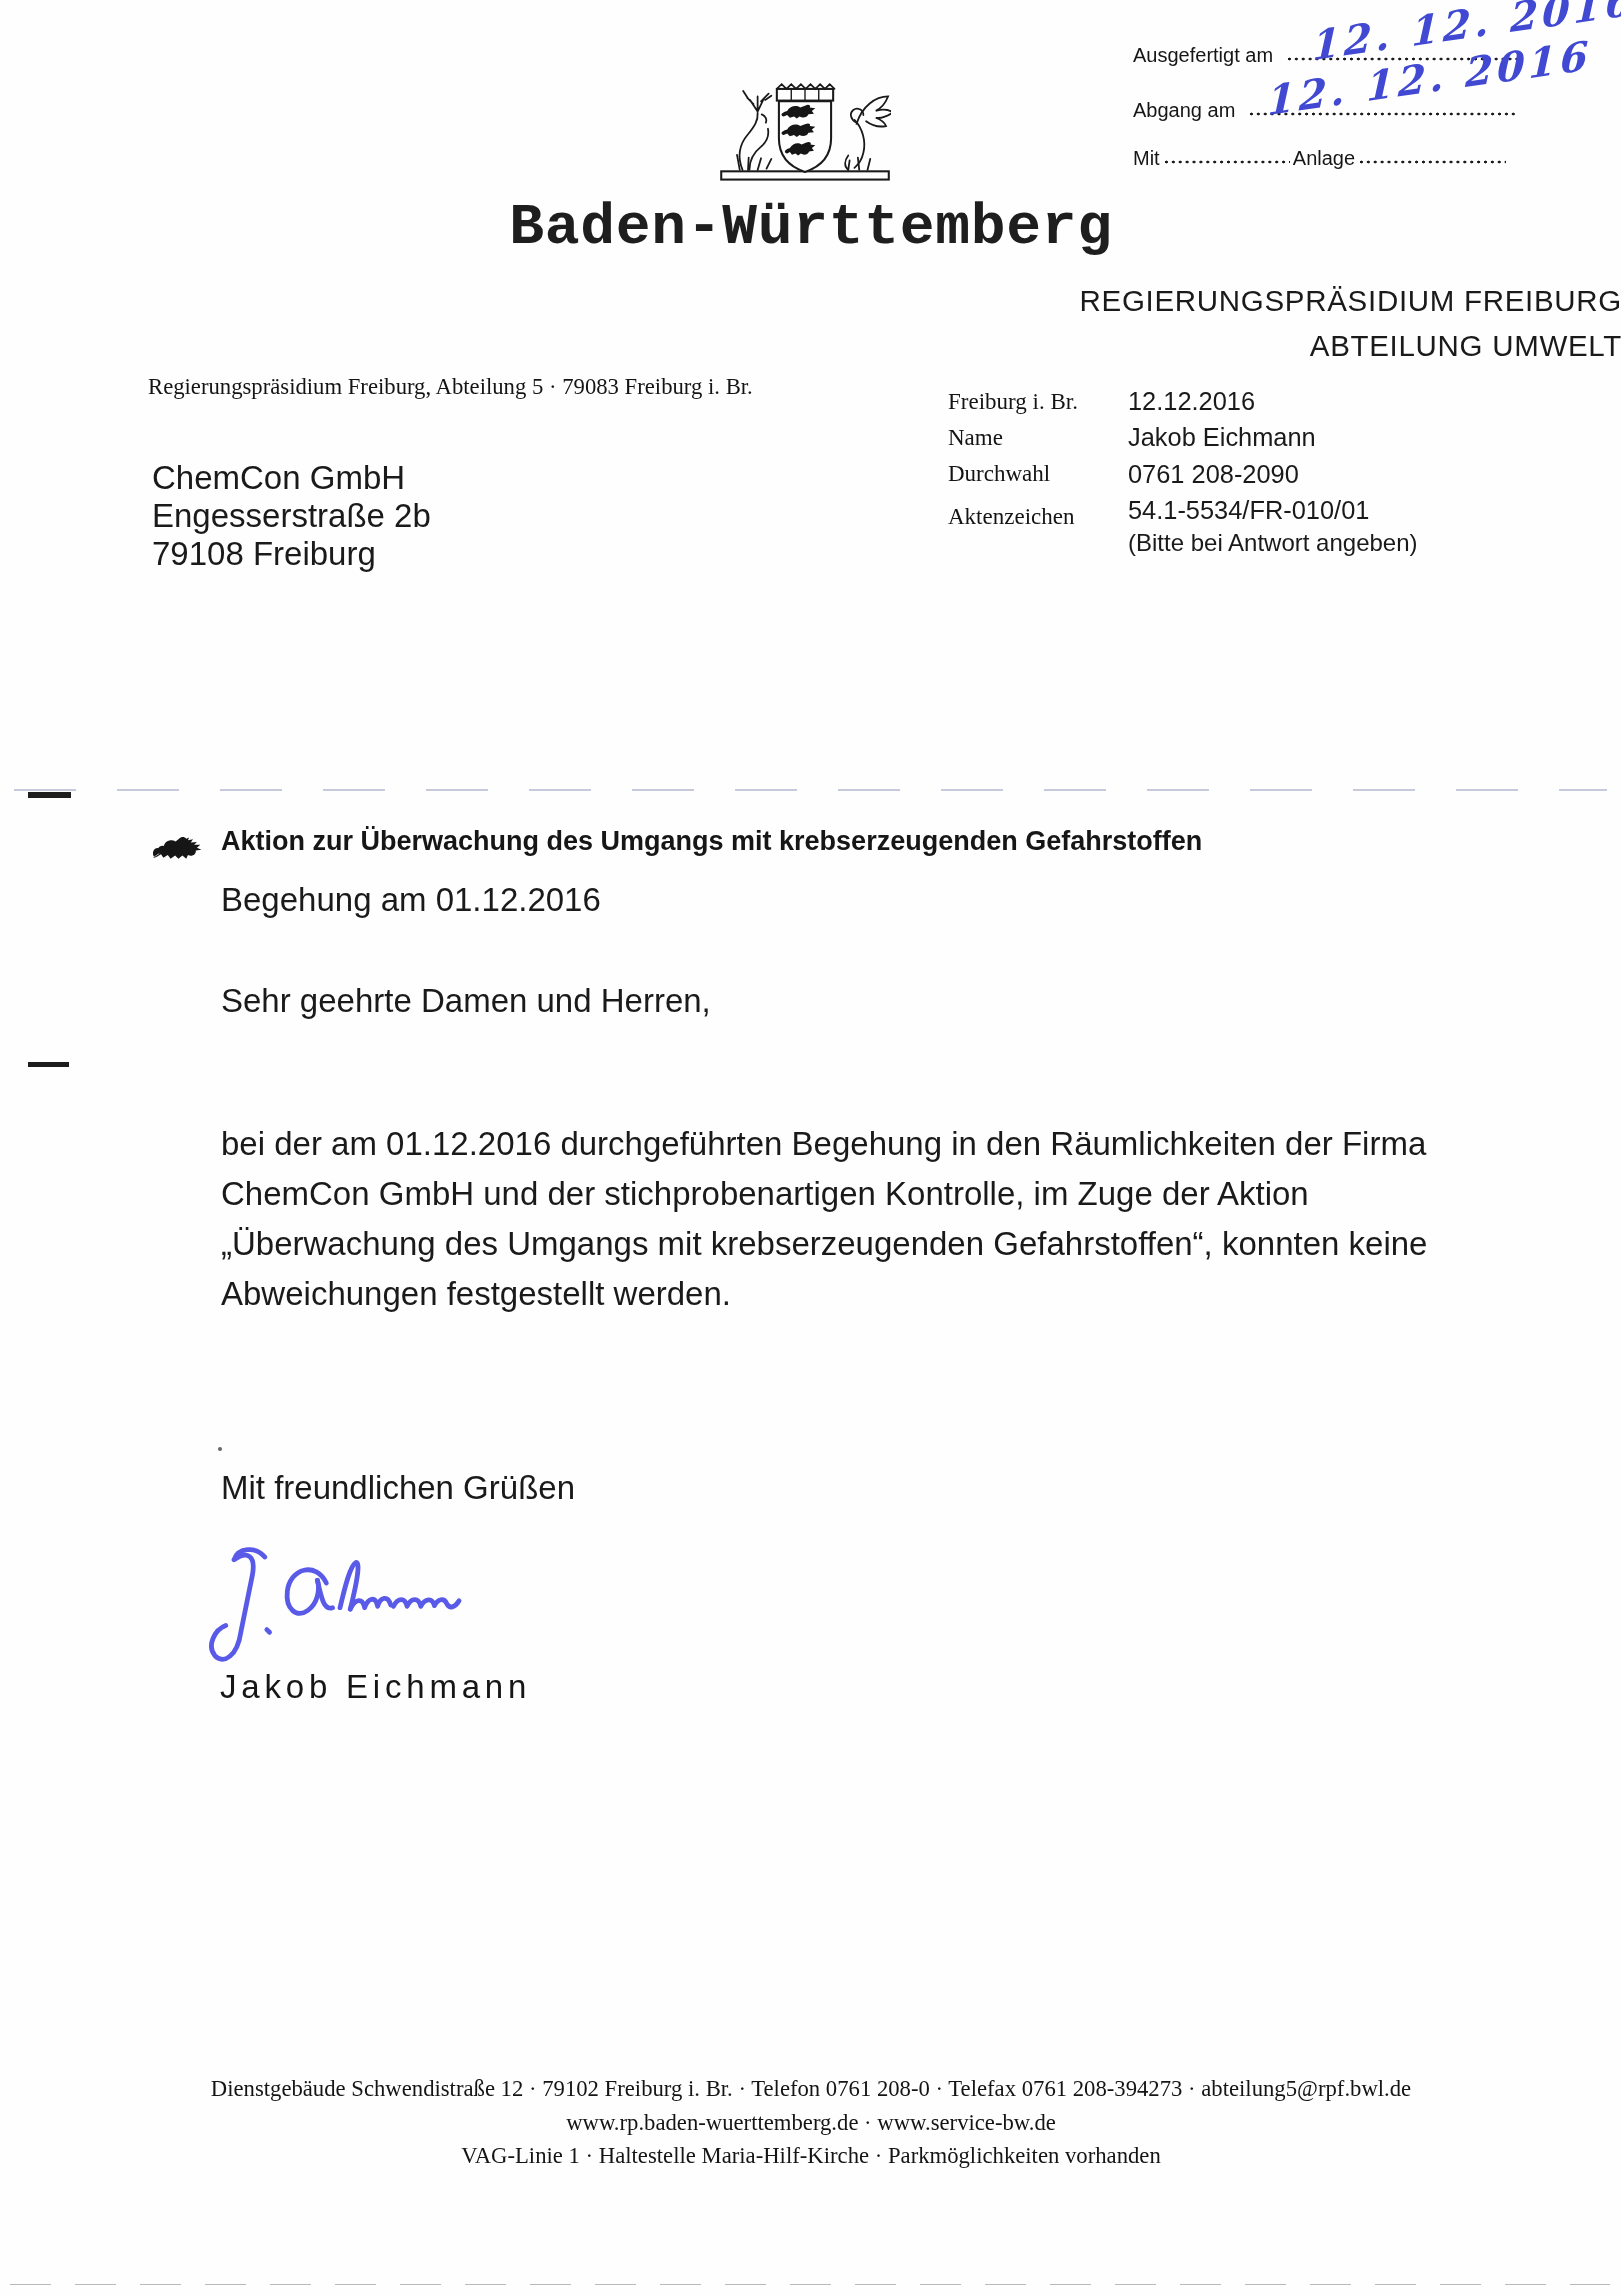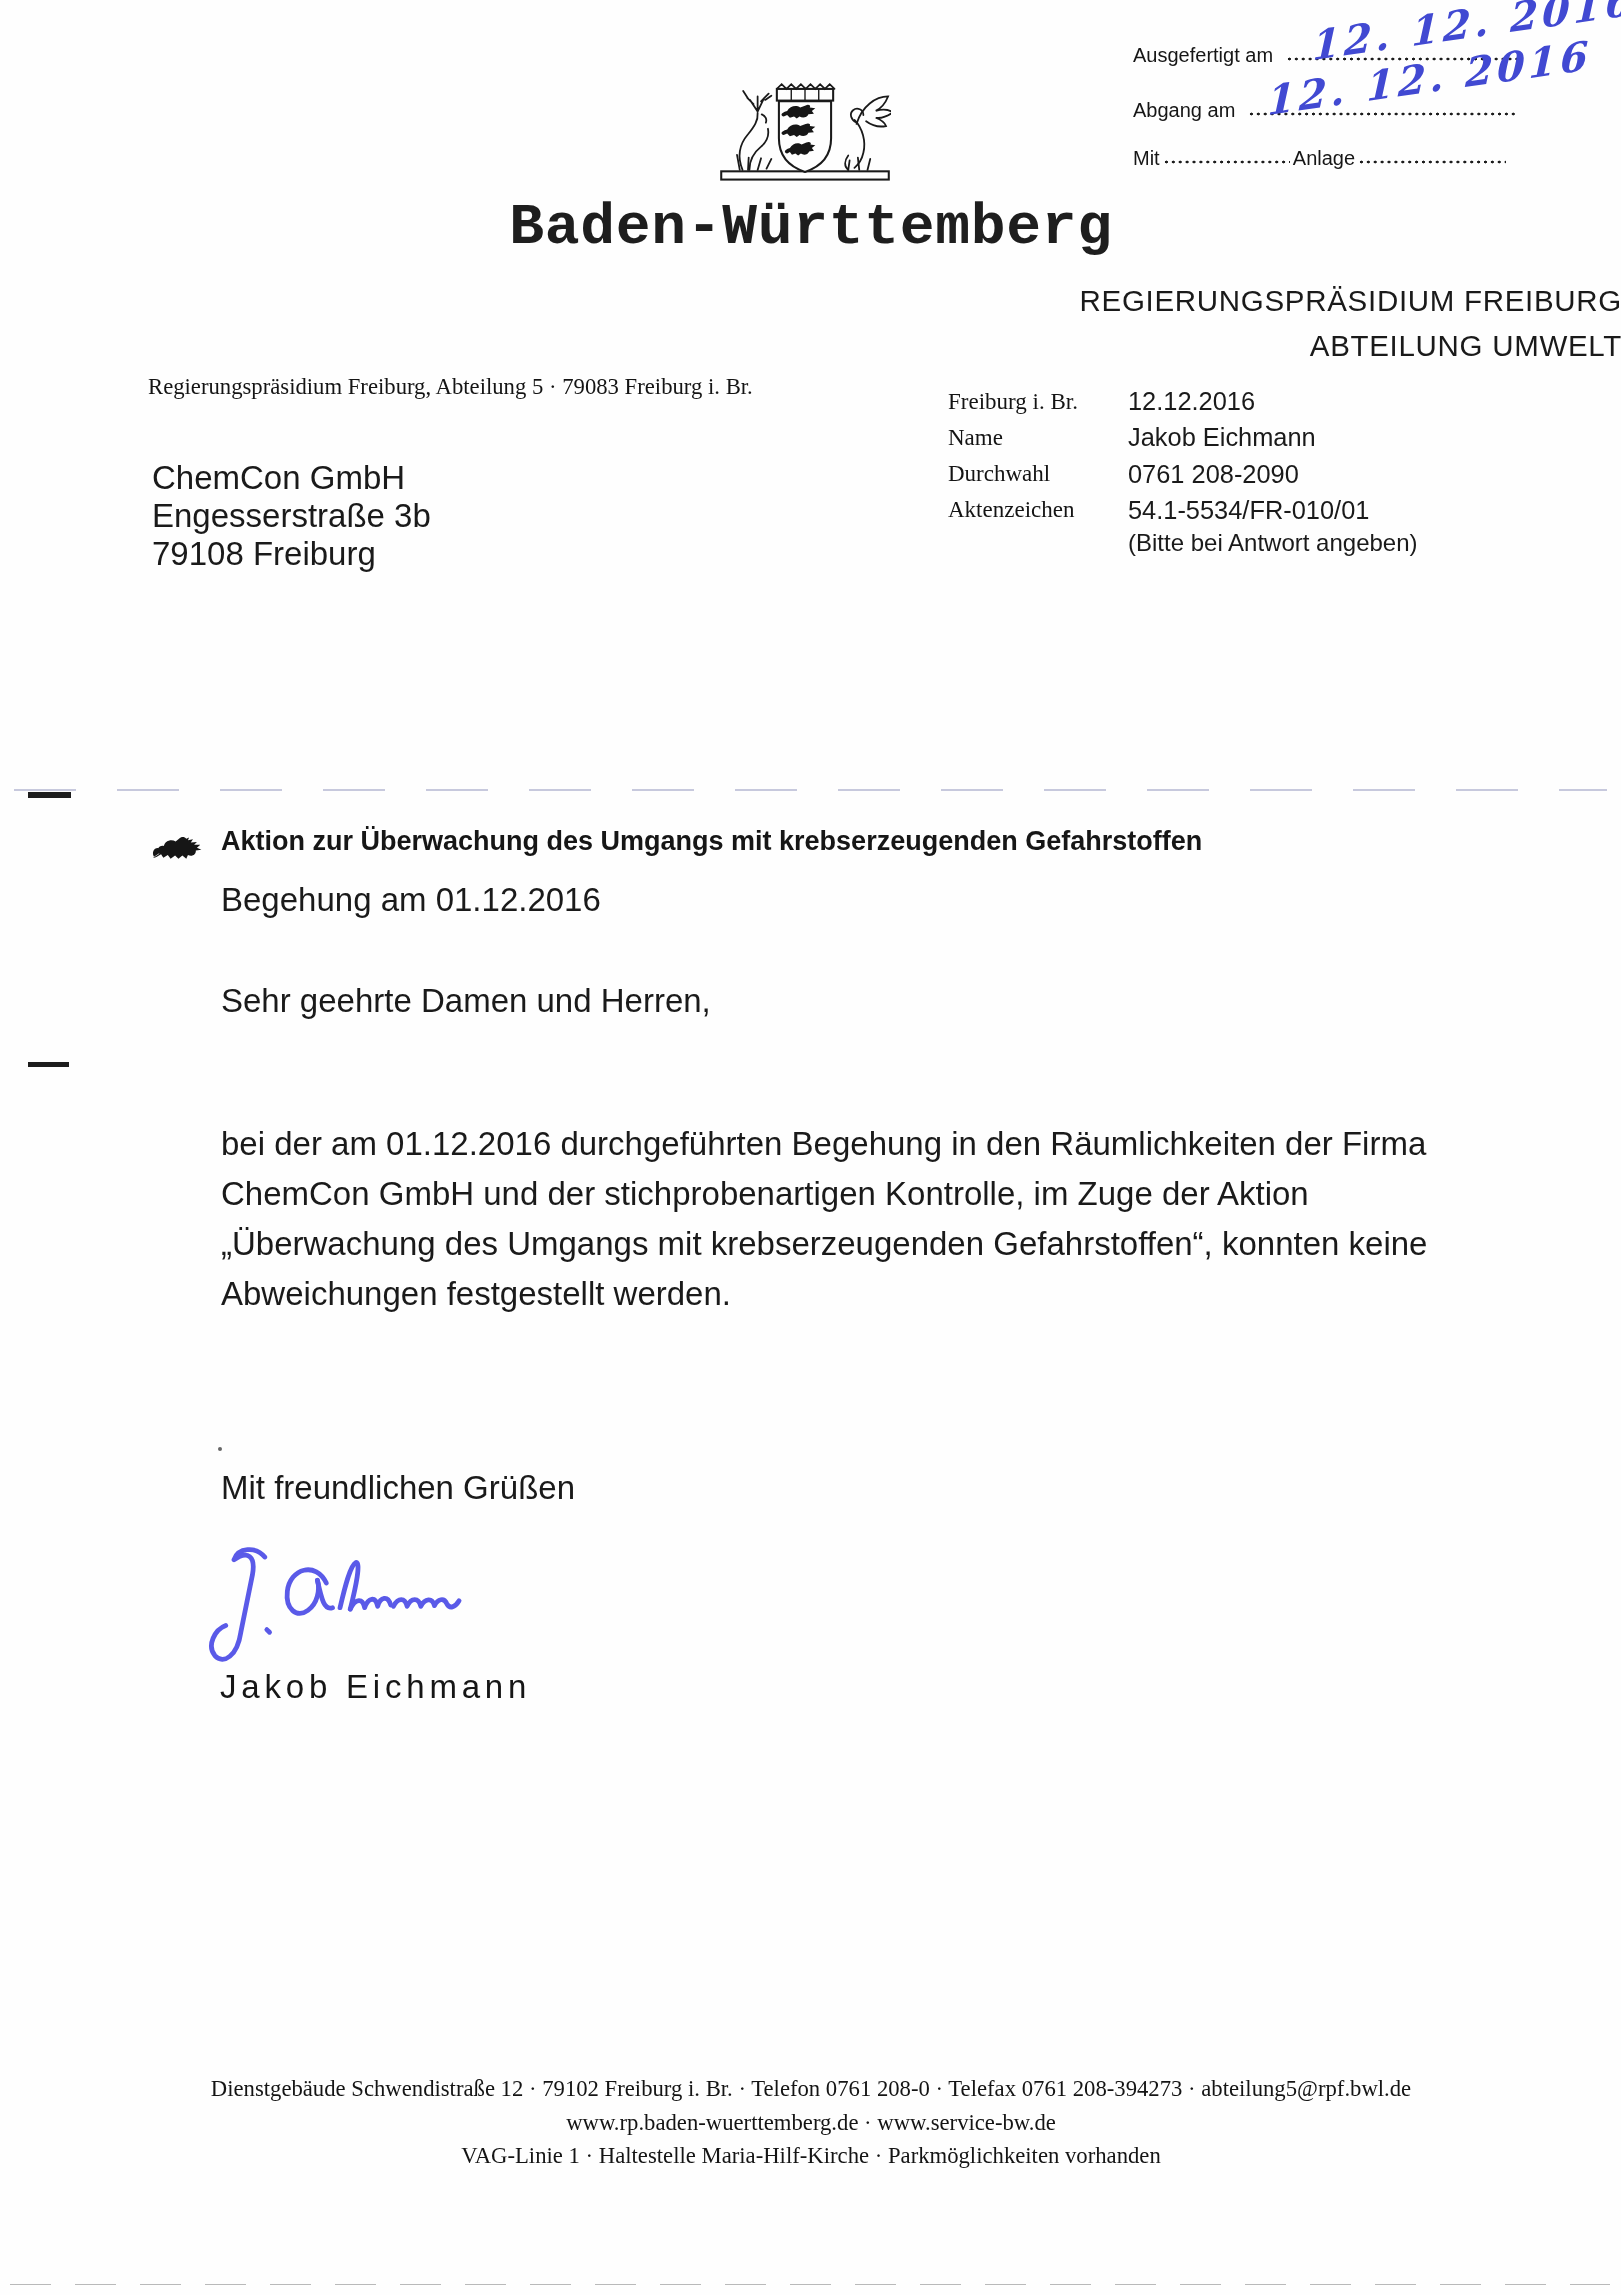--- a/index.html
+++ b/index.html
@@ -106,28 +106,28 @@
   </div>
 
   <div class="abs state-title" style="left:0px;top:199px;">Baden-Württemberg</div>
   <div class="abs authority" style="left:0px;top:286px;">REGIERUNGSPRÄSIDIUM FREIBURG</div>
   <div class="abs authority" style="left:0px;top:331px;">ABTEILUNG UMWELT</div>
 
   <div class="abs sender-line" style="left:148px;top:376px;">Regierungspräsidium Freiburg, Abteilung 5 · 79083 Freiburg i. Br.</div>
 
   <div class="abs addr" style="left:152px;top:459px;">
     <div>ChemCon GmbH</div>
-    <div>Engesserstraße 3b</div>
+    <div>Engesserstraße 2b</div>
     <div>79108 Freiburg</div>
   </div>
 
   <div class="abs" style="left:948px;top:390px;width:167px;">
     <span class="info-label" style="margin-bottom:13px;">Freiburg i. Br.</span>
     <span class="info-label" style="margin-bottom:13px;">Name</span>
-    <span class="info-label" style="margin-bottom:13px;">Durchwahl</span>
+    <span class="info-label" style="margin-bottom:20px;">Durchwahl</span>
     <span class="info-label">Aktenzeichen</span>
   </div>
   <div class="abs" style="left:1128px;top:389px;">
     <div class="info-value" style="margin-bottom:11px;">12.12.2016</div>
     <div class="info-value" style="margin-bottom:11px;">Jakob Eichmann</div>
     <div class="info-value" style="margin-bottom:11px;">0761 208-2090</div>
     <div class="info-value" style="margin-bottom:6.9px;">54.1-5534/FR-010/01</div>
     <div class="info-value" style="font-size:24px;">(Bitte bei Antwort angeben)</div>
   </div>
 

